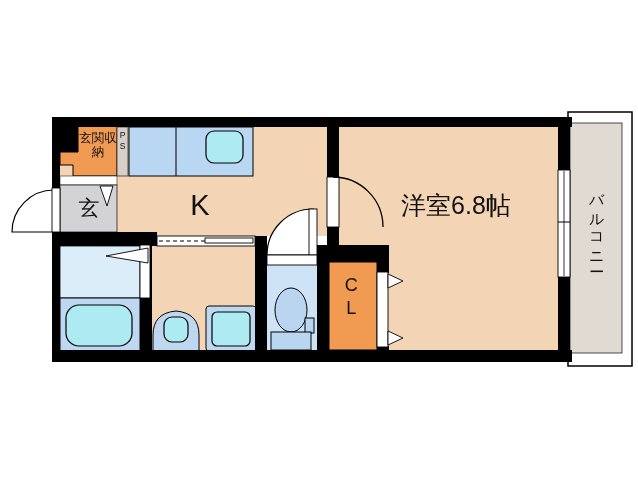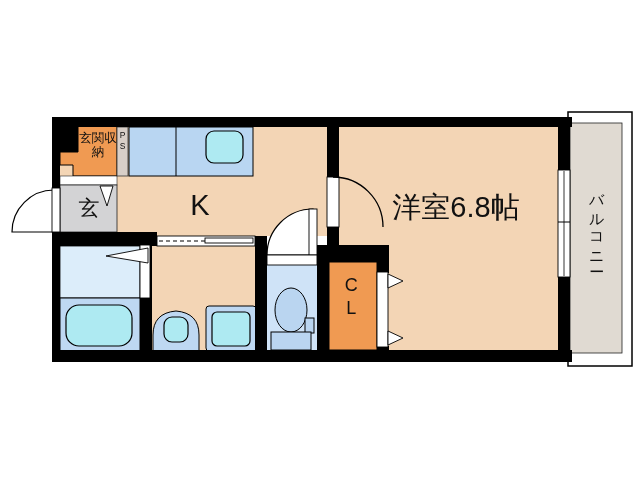--- a/index.html
+++ b/index.html
@@ -103,16 +103,16 @@
 
     <rect x="558" y="170" width="12" height="107" class="whitefill"></rect>
     <line x1="564" y1="171" x2="564" y2="276" stroke="#000" stroke-width="0.8"></line>
     <line x1="558" y1="222" x2="570" y2="222" stroke="#000" stroke-width="1"></line>
   </svg>
 
   <div class="lbl" style="left:79px;top:131px;width:38px;font-size:12.5px;">玄関収納</div>
   <div class="lbl vert" style="left:117px;top:130px;font-size:8.5px;letter-spacing:1px;">PS</div>
   <div class="lbl" style="left:74px;top:196px;width:30px;font-size:21px;">玄</div>
   <div class="lbl" style="left:182px;top:189px;width:36px;font-size:29px;">K</div>
-  <div class="lbl" style="left:356px;top:191px;width:200px;font-size:29px;font-weight:500;">洋室6.8帖</div>
+  <div class="lbl" style="left:356px;top:191px;width:200px;font-size:25px;font-weight:500;">洋室6.8帖</div>
   <div class="lbl vert" style="left:341px;top:275px;font-size:18px;letter-spacing:3px;">CL</div>
   <div class="lbl vert" style="left:588px;top:183px;font-size:15px;letter-spacing:3px;">バルコニー</div>
 </div>
 
 </body></html>

